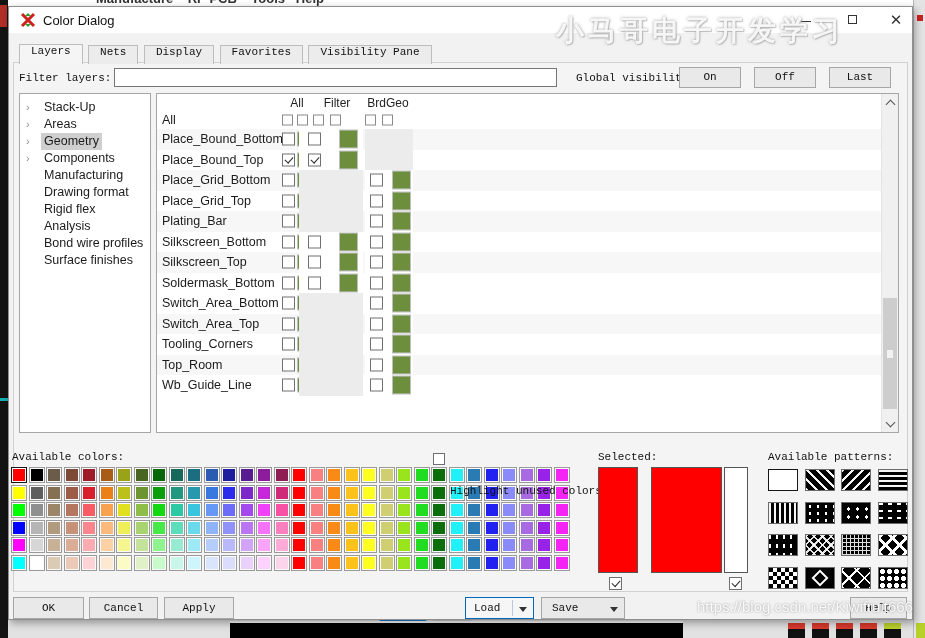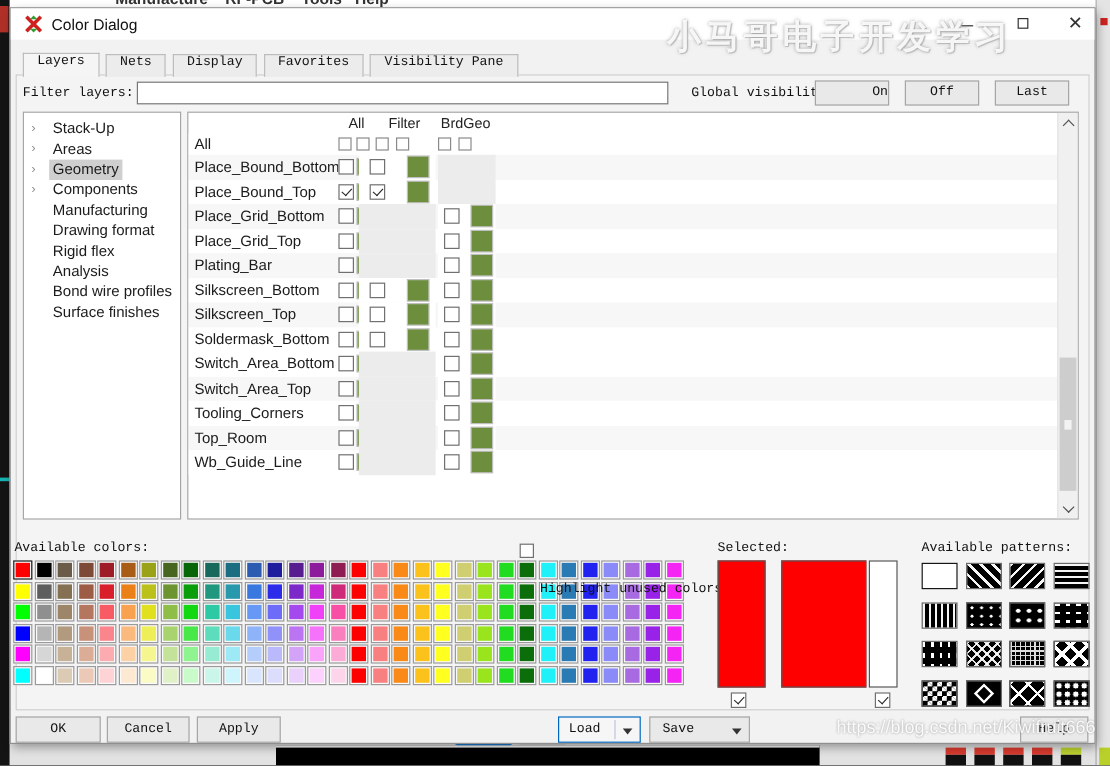--- a/index.html
+++ b/index.html
@@ -1,16 +1,16 @@
 <!DOCTYPE html>
 <html><head>
 <meta charset="utf-8">
 <style>
   html,body{margin:0;padding:0;background:#555;}
-  .screen{position:relative;width:925px;height:638px;background:#404040;overflow:hidden;
+  .screen{position:relative;width:925px;height:638px;background:#15803d;overflow:hidden;
           font-family:"Liberation Sans",sans-serif;-webkit-font-smoothing:antialiased;}
   
   .bg-top{position:absolute;left:0;top:0;width:925px;height:7px;background:#ffffff;overflow:hidden;}
   .bg-menu-text{position:absolute;left:96px;top:-9px;font:bold 13px "Liberation Sans",sans-serif;color:#333;white-space:pre;}
   .bg-left{position:absolute;left:0;top:0;width:8px;height:638px;background:#141414;}
   .bg-left .frag-red{position:absolute;left:0;top:5px;width:7px;height:22px;background:#b03028;}
   .bg-left .frag-teal{position:absolute;left:0;top:398px;width:8px;height:3px;background:#19b2b2;}
   .bg-right{position:absolute;left:913px;top:0;width:12px;height:638px;background:#e4e4e4;border-left:1px solid #b5b5b5;box-sizing:border-box;}
   .bg-right .frag-red{position:absolute;left:3px;top:15px;width:6px;height:6px;background:#cc2222;}
   .bg-right .frag-yg{position:absolute;left:2px;top:623px;width:10px;height:15px;background:#b9cf2a;}
@@ -169,21 +169,21 @@
       <span class="tab selected">Layers</span>
       <span class="tab">Nets</span>
       <span class="tab">Display</span>
       <span class="tab">Favorites</span>
       <span class="tab">Visibility Pane</span>
     </div>
 
     <span class="mono-label" style="left:10px;top:65px;">Filter layers:</span>
     <input class="filter-input" value="" style="">
     <span class="mono-label" style="left:567px;top:65px;">Global visibility:</span>
-    <span class="btn" style="left:670px;top:60px;width:62px;text-align:right;">On</span>
+    <span class="btn" style="left:670px;top:60px;width:62px;">On</span>
     <span class="btn" style="left:745px;top:60px;width:62px;">Off</span>
     <span class="btn" style="left:820px;top:60px;width:62px;">Last</span>
 
     
     <div class="tree" id="tree">
         <div class="tree-item">
           <span class="tree-chevron">›</span>
           <span class="tree-label">Stack-Up</span>
         </div>
         <div class="tree-item">

